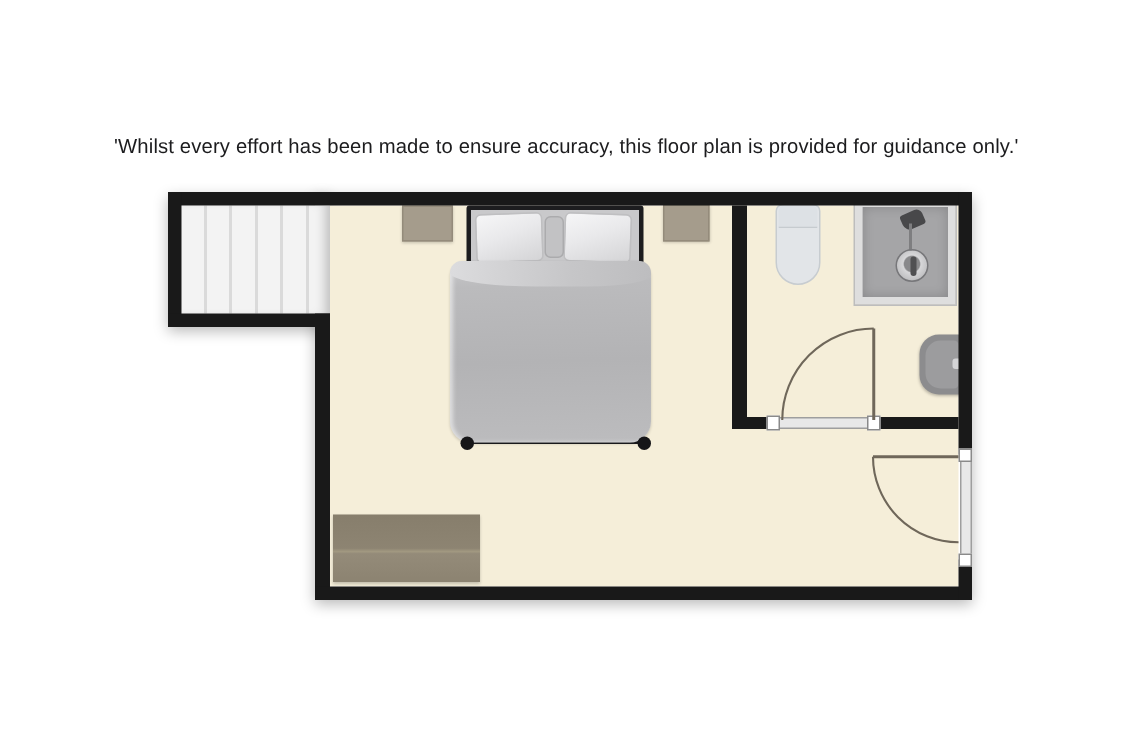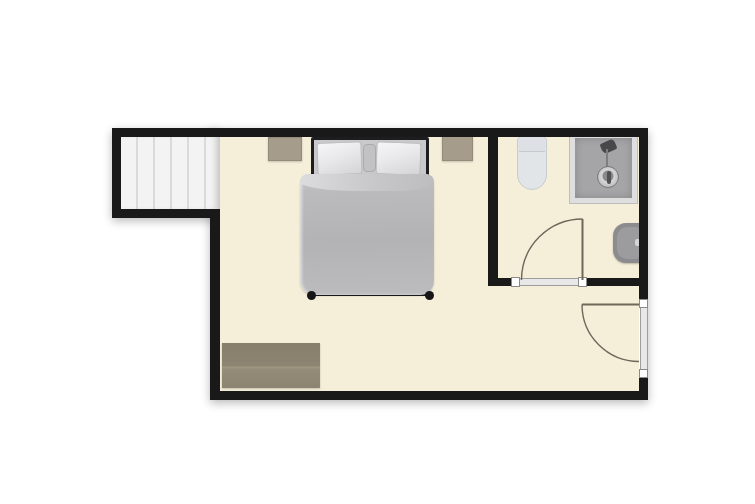--- a/index.html
+++ b/index.html
@@ -62,20 +62,21 @@
   .threshold-h{background:#e8e8e8;border-top:1px solid #9e9e9e;border-bottom:1px solid #9e9e9e;box-sizing:border-box;}
   .threshold-v{background:#e8e8e8;border-left:1px solid #9e9e9e;border-right:1px solid #9e9e9e;box-sizing:border-box;}
   .jamb{background:#ffffff;border:1px solid #8a8a8a;box-sizing:border-box;}
   .doors-svg{position:absolute;left:0;top:0;width:536px;height:272px;}
 </style>
 </head>
 <body>
 
 <div class="stage">
 
+  <div class="disclaimer">'Whilst every effort has been made to ensure accuracy, this floor plan is provided for guidance only.'</div>
 
   <div class="plan">
 
     <div class="abs shadow" style="left:0;top:0;width:107px;height:90px;"></div>
     <div class="abs shadow" style="left:98px;top:0;width:438px;height:272px;"></div>
 
     <div class="abs floor" style="left:107px;top:9px;width:420px;height:254px;"></div>
 
     <div class="abs stairs"></div>
 

